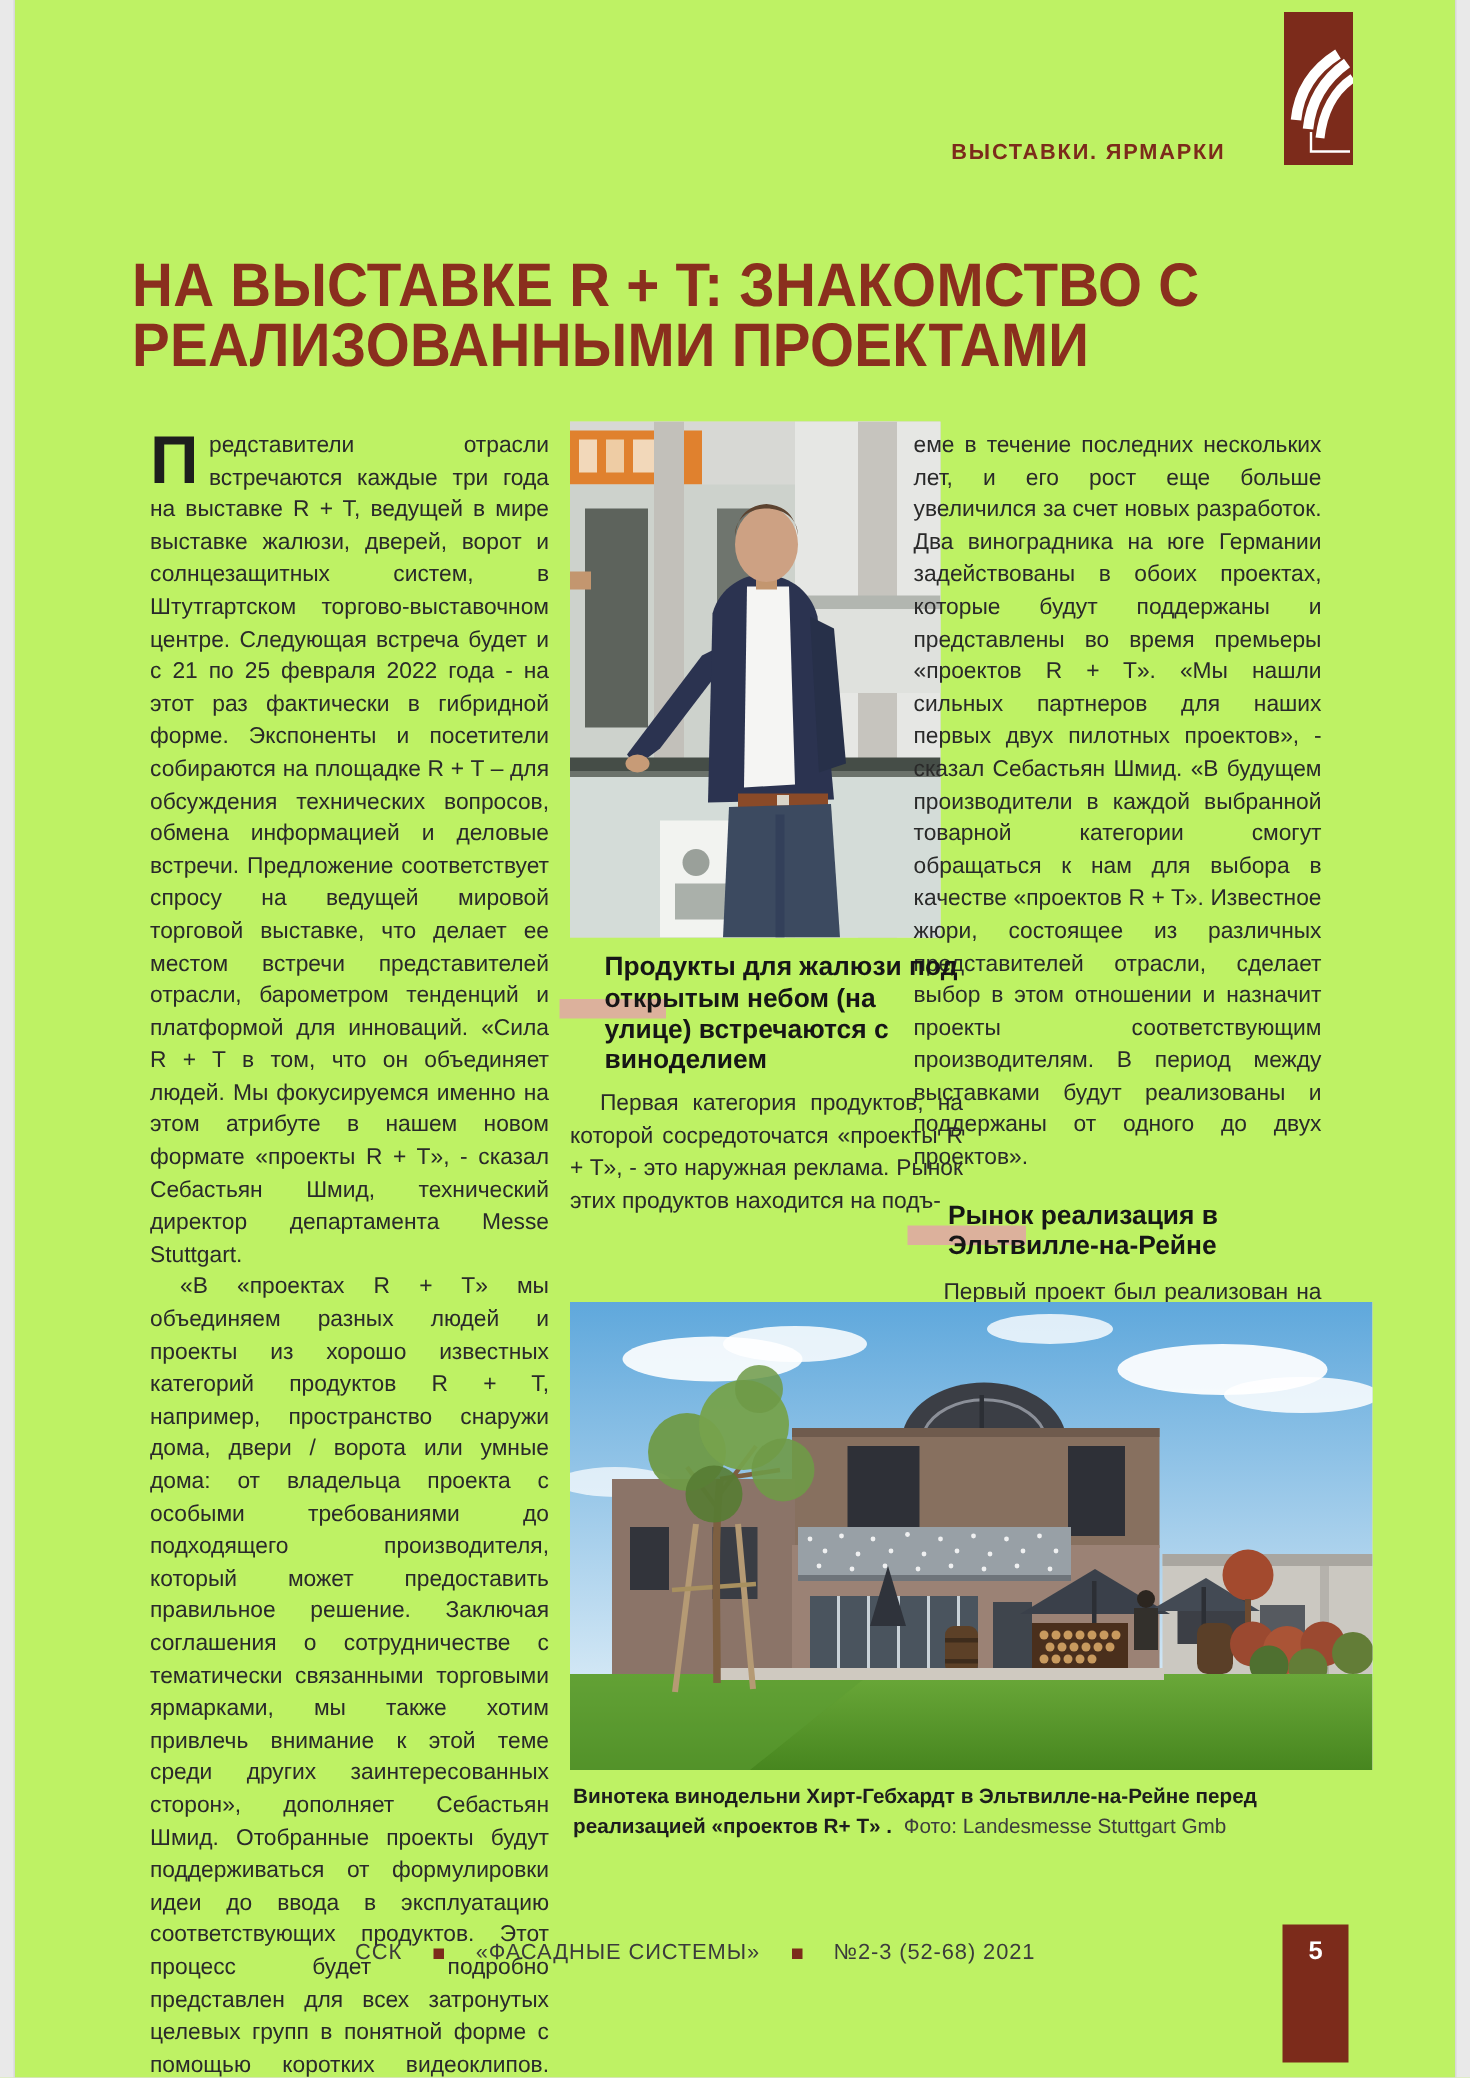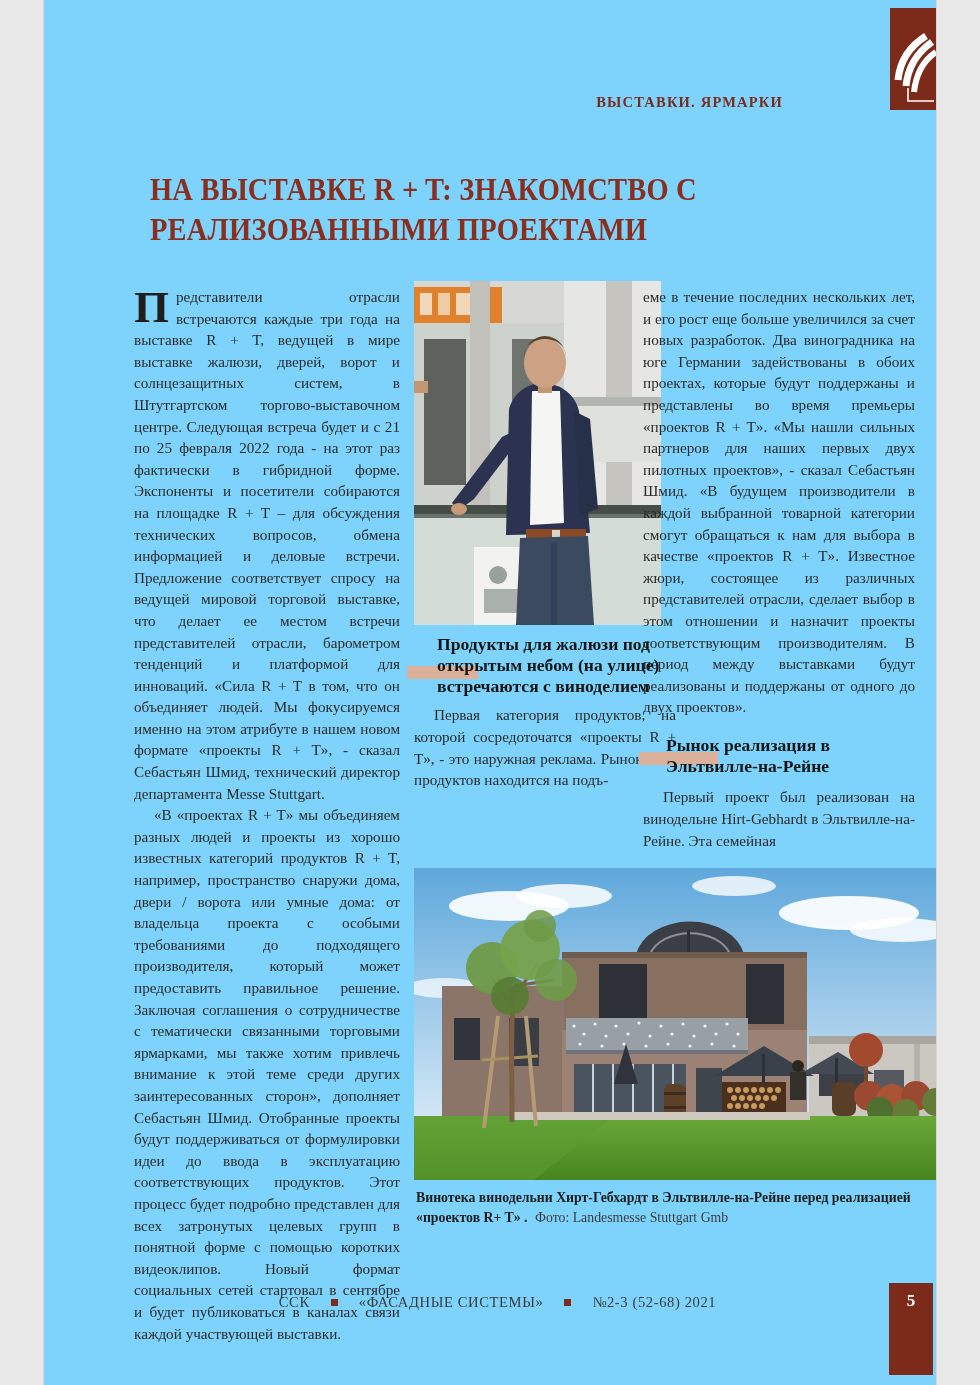--- a/index.html
+++ b/index.html
@@ -1,34 +1,34 @@
 <!DOCTYPE html>
 <html><head>
 <meta charset="utf-8">
 <style>
   html,body{margin:0;padding:0;background:#e9e9e9;}
   .page{
-    position:relative; width:892px; height:1385px; margin:0 auto;
-    background:#7dd3fc; overflow:hidden;
-    font-family:Liberation Serif, serif; color:#2a2a2a;
+    position:relative; width:960px; height:1385px; margin:0 auto;
+    background:#bef264; overflow:hidden;
+    font-family:Liberation Sans, sans-serif; color:#2a2a2a;
     box-shadow:0 0 0 1px #d8d8d8;
   }
   
   .kicker{
     position:absolute; top:94px; right:153px;
     font-size:14.5px; font-weight:bold; letter-spacing:1.2px;
     color:#7c2b1b; white-space:nowrap;
   }
   .logo-block{
     position:absolute; left:846px; top:8px; width:46px; height:102px;
     background:#7c2b1b;
   }
   .title{
-    position:absolute; left:106px; top:170px; width:760px;
-    color:#8a2f1e; font-weight:bold; font-size:31px; line-height:40px;
+    position:absolute; left:78px; top:170px; width:760px;
+    color:#8a2f1e; font-weight:bold; font-size:41px; line-height:40px;
     letter-spacing:0.2px;
   }
   .title .tline{transform:scaleX(0.92); transform-origin:left center; white-space:nowrap;}
   
   .col{
     position:absolute; font-size:15.2px; line-height:21.6px;
     text-align:justify; color:#2a2a2a;
   }
   .col p{margin:0 0 0 0; text-indent:20px;}
   .col p.noindent{text-indent:0;}

